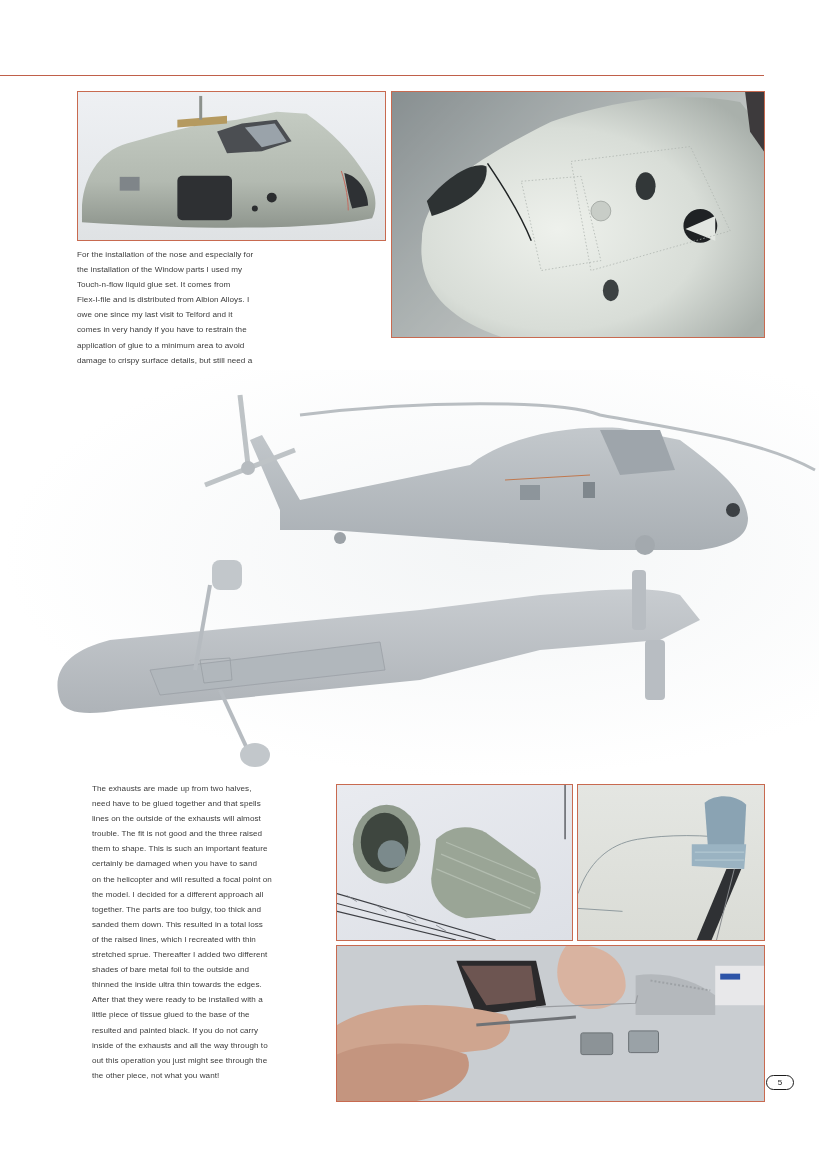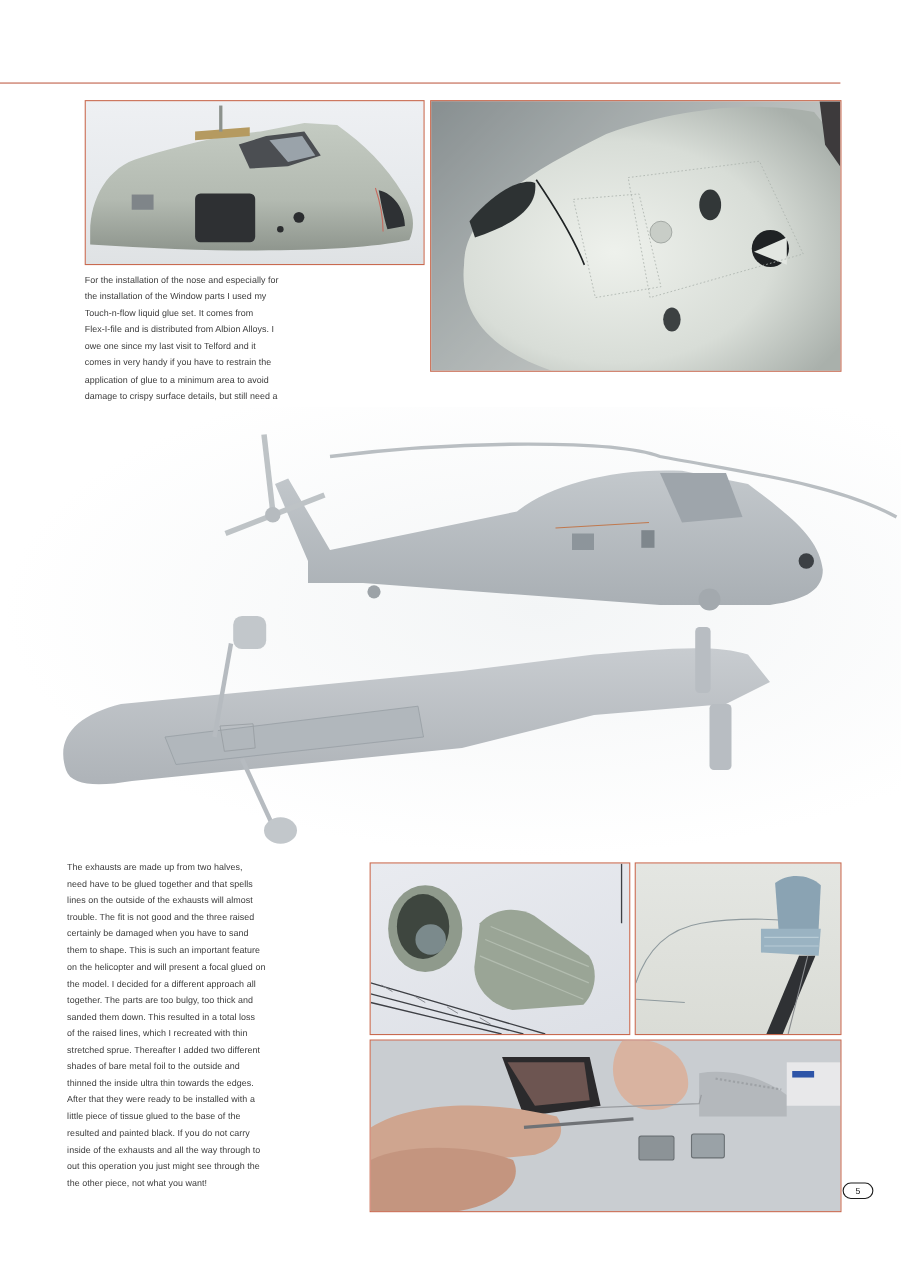--- a/index.html
+++ b/index.html
@@ -66,21 +66,21 @@
       line-height: 15.1px;
       color: #3b3b3b;
       letter-spacing: 0.05px;
       margin: 0;
     }
     .body-text span { display: block; white-space: nowrap; }
     #caption-glue {
       left: 77px; top: 247px; width: 290px;
     }
     #caption-exhausts {
-      left: 61px; top: 781px; width: 255px;
+      left: 92px; top: 781px; width: 255px;
     }
 
     .page-number {
       position: absolute;
       left: 766px; top: 1075px;
       width: 28px; height: 15px;
       box-sizing: border-box;
       border: 1.2px solid #1c1c1c;
       border-radius: 8px;
       font-size: 8px;
@@ -195,23 +195,23 @@
     <rect x="645" y="270" width="20" height="60" rx="4" fill="#b8bdc2"></rect>
     <rect x="632" y="200" width="14" height="60" rx="4" fill="#b8bdc2"></rect>
   </svg>
 </div>
 
 <p class="body-text" id="caption-exhausts">
   <span>The exhausts are made up from two halves,</span>
   <span>need have to be glued together and that spells</span>
   <span>lines on the outside of the exhausts will almost</span>
   <span>trouble. The fit is not good and the three raised</span>
+  <span>them to shape. This is such an important feature</span>
   <span>certainly be damaged when you have to sand</span>
-  <span>them to shape. This is such an important feature</span>
-  <span>on the helicopter and will present a focal glued on</span>
+  <span>on the helicopter and will resulted a focal point on</span>
   <span>the model. I decided for a different approach all</span>
   <span>together. The parts are too bulgy, too thick and</span>
   <span>sanded them down. This resulted in a total loss</span>
   <span>of the raised lines, which I recreated with thin</span>
   <span>stretched sprue. Thereafter I added two different</span>
   <span>shades of bare metal foil to the outside and</span>
   <span>thinned the inside ultra thin towards the edges.</span>
   <span>After that they were ready to be installed with a</span>
   <span>little piece of tissue glued to the base of the</span>
   <span>resulted and painted black. If you do not carry</span>

